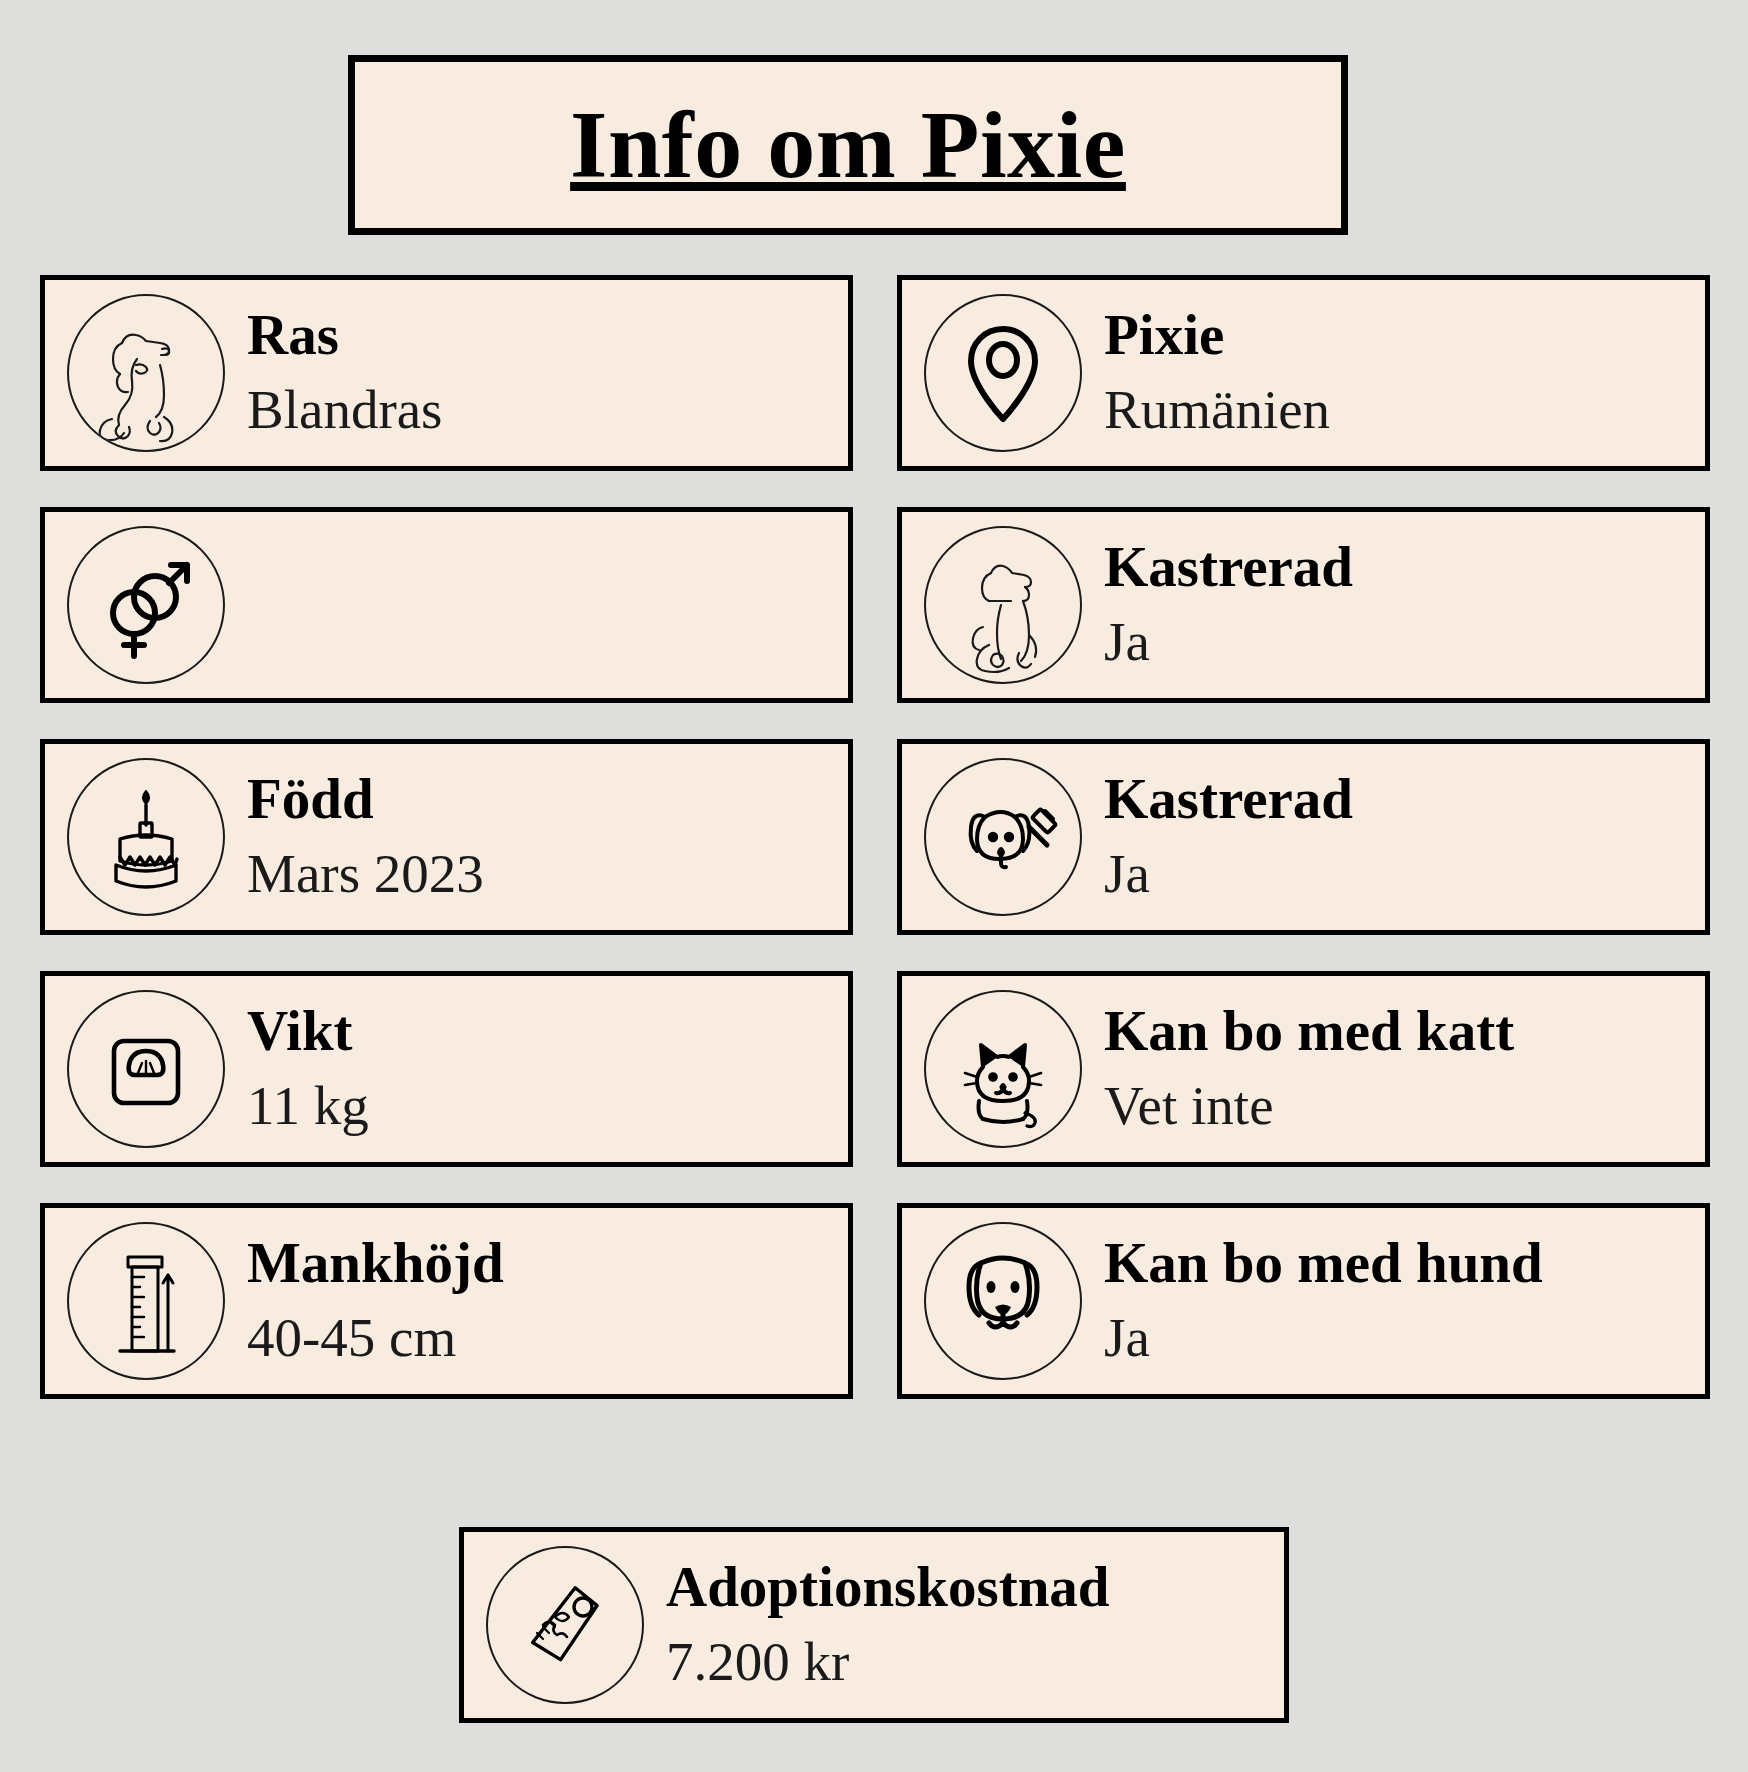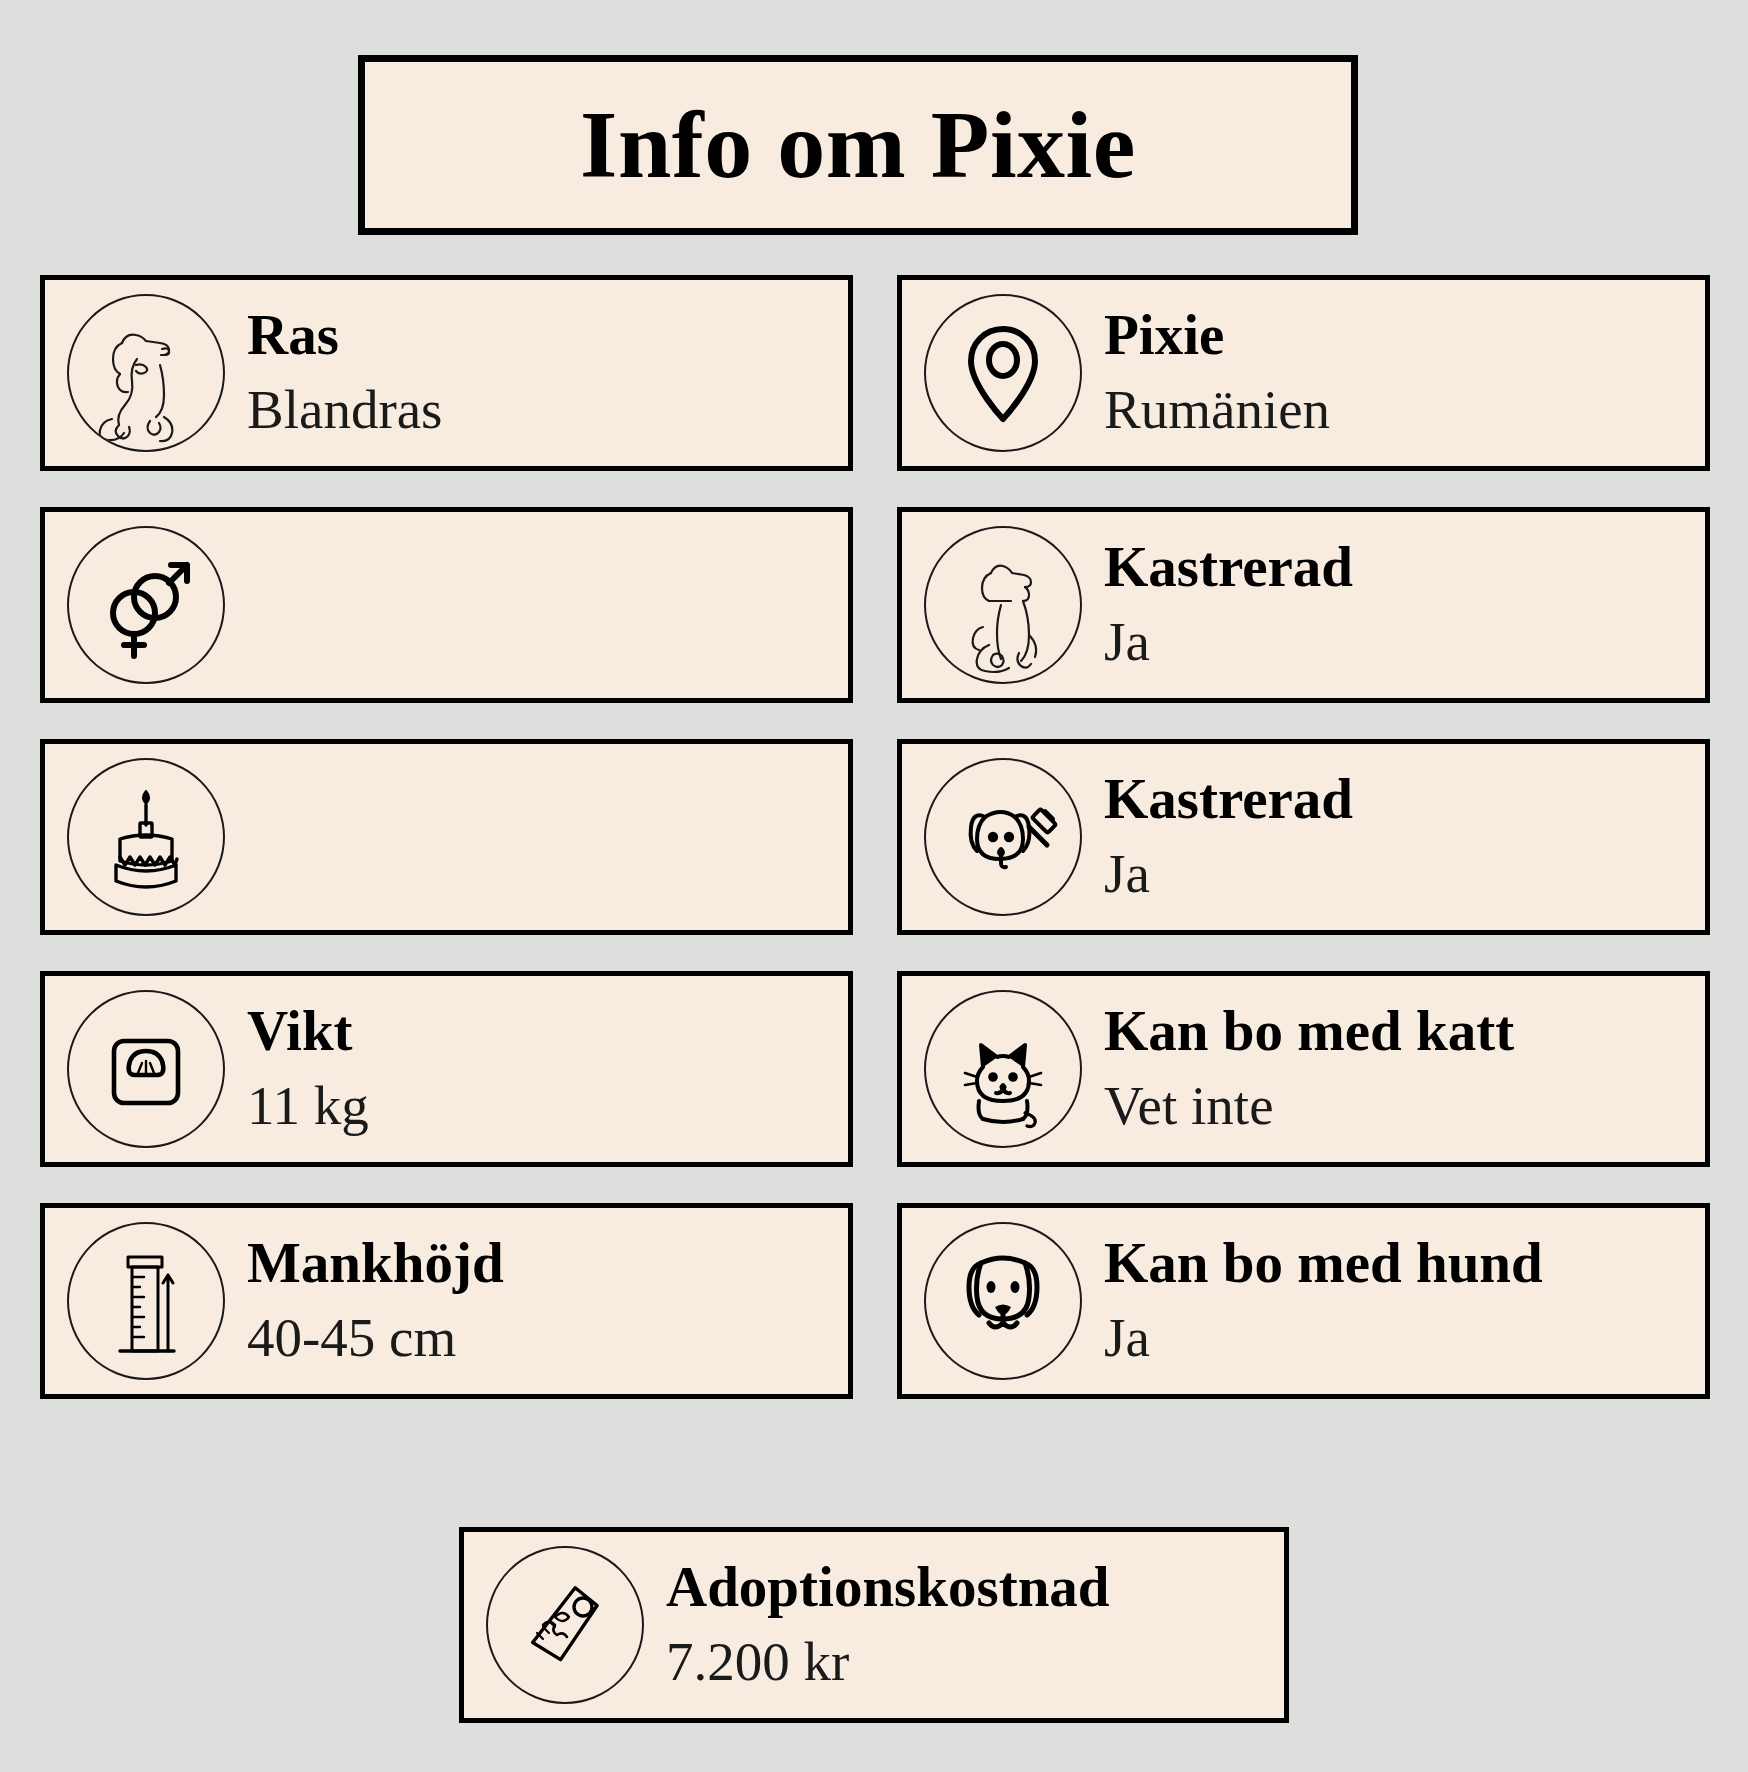--- a/index.html
+++ b/index.html
@@ -15,29 +15,30 @@
   .page {
     position: relative;
     width: 1748px;
     height: 1772px;
     background: #dededd;
   }
 
   
   .title-wrap {
     position: absolute;
-    left: 358px;
+    left: 348px;
     top: 55px;
     width: 1000px;
     height: 180px;
     background: #f8ece1;
     border: 7px solid #000;
     display: flex;
     align-items: center;
     justify-content: center;
+    text-decoration: underline;
   }
   .title-text {
     font-size: 96px;
     font-weight: bold;
     letter-spacing: 0.5px;
     color: #000;
     line-height: 1;
     font-family: "Liberation Serif", "DejaVu Serif", serif;
   }
 
@@ -216,20 +217,24 @@
           <div class="icon-circle">
             <svg width="140" height="140" viewBox="0 0 140 140" fill="none" stroke="#000" stroke-width="3.4" stroke-linecap="round" stroke-linejoin="round">
               <path d="M70 24 q6 7 0 13 q-6-6 0-13 Z" fill="#000" stroke-width="2"></path>
               <path d="M70 38 v20"></path>
               <rect x="64" y="56" width="12" height="14" rx="1"></rect>
               <path d="M44 72 q26-8 52 0 v22 q-26 8-52 0 Z"></path>
               <path d="M44 90 l5 8 l5-8 l5 8 l5-8 l5 8 l5-8 l5 8 l5-8 l5 8 l5-8 l5 8 l2-6"></path>
               <path d="M40 98 q30 12 60 0 v16 q-30 12-60 0 Z"></path>
             </svg>
           </div>
+          <div class="txt">
+            <div class="lbl">Född</div>
+            <div class="val">Mars 2023</div>
+          </div>
         </div>
       </div>
       <div class="cell">
         <div class="info-box">
           <div class="icon-circle">
             <svg width="140" height="140" viewBox="0 0 140 140" fill="none" stroke="#000" stroke-width="4" stroke-linecap="round" stroke-linejoin="round">
               <path d="M52 50 q-12-6-14 10 q-2 16 6 24"></path>
               <path d="M82 50 q12-6 14 10 q2 16-6 24"></path>
               <path d="M52 50 q16-10 30 0 q8 8 8 22 q0 20-23 20 q-23 0-23-20 q0-14 8-22 Z"></path>
               <circle cx="60" cy="70" r="3.2" fill="#000"></circle>

